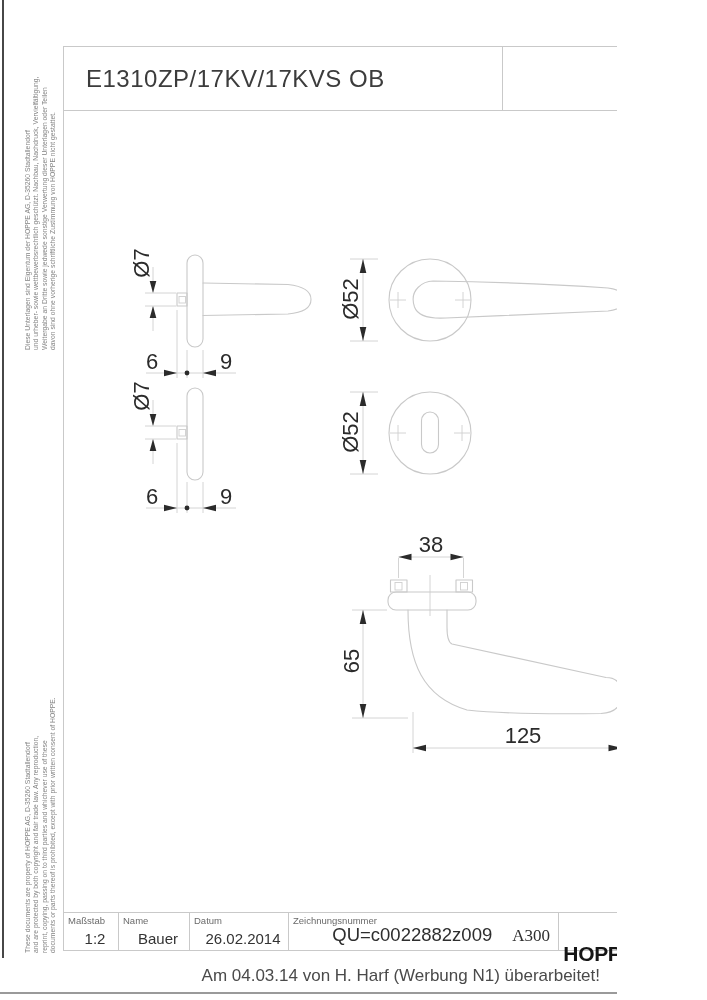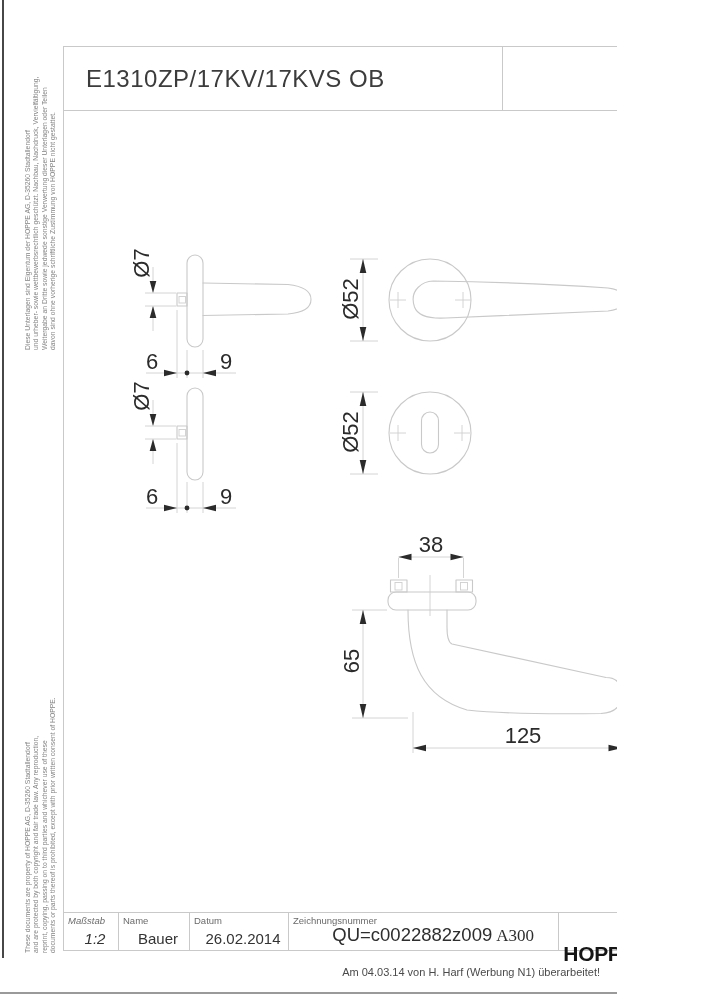--- a/index.html
+++ b/index.html
@@ -25,29 +25,29 @@
   .header-divider{position:absolute;left:438px;top:0;width:1px;height:64px;background:#c9c9c9;}
 
   
   .titleblock{position:absolute;left:0;bottom:0;width:100%;height:38px;
               border-top:1px solid #c9c9c9;box-sizing:border-box;display:flex;}
   .tb-cell{position:relative;box-sizing:border-box;height:100%;}
   .tb-cell + .tb-cell{border-left:1px solid #c9c9c9;}
   .tb-label{position:absolute;left:4px;top:2px;font-size:9.5px;color:#6a6a6a;white-space:nowrap;}
   .tb-value{position:absolute;left:8px;right:0;bottom:3px;text-align:center;
             font-size:15px;color:#333;}
-  .tb-scale{width:54px;font-style:italic;} .tb-name{width:71px;padding-left:27px;} .tb-date{width:99px;} .tb-dnr{width:270px;}
+  .tb-scale{width:54px;} .tb-name{width:71px;padding-left:27px;} .tb-date{width:99px;} .tb-dnr{width:270px;}
   .tb-logo{flex:1;display:flex;align-items:center;justify-content:center;gap:3px;}
-  .dnr-values{position:absolute;right:24px;bottom:4px;display:flex;align-items:baseline;gap:4px;}
+  .dnr-values{position:absolute;right:8px;bottom:4px;display:flex;align-items:baseline;gap:20px;}
   .dnr-main{font-size:18.5px;color:#2e2e2e;}
   .dnr-format{font-size:17px;color:#2e2e2e;font-family:Liberation Serif, serif;}
   .brand-word{font-size:21px;font-weight:700;color:#151515;letter-spacing:-0.3px;margin-top:45px;}
   .brand-reg{font-size:6px;color:#151515;vertical-align:super;margin-left:1px;}
 
-  .note-bottom{position:absolute;right:17px;top:966px;font-size:11px;color:#4a4a4a;}
+  .note-bottom{position:absolute;right:17px;top:966px;font-size:17px;color:#4a4a4a;}
 
   
   .geo{fill:none;stroke:#c9c9c9;stroke-width:1.1;stroke-linejoin:round;stroke-linecap:round;}
   .thin{fill:none;stroke:#cfcfcf;stroke-width:0.9;}
   .arr{fill:#2b2b2b;stroke:none;}
   .dimtext{fill:#2b2b2b;font-family:"Liberation Sans",sans-serif;font-size:22px;}
 </style>
 </head>
 <body>
 

